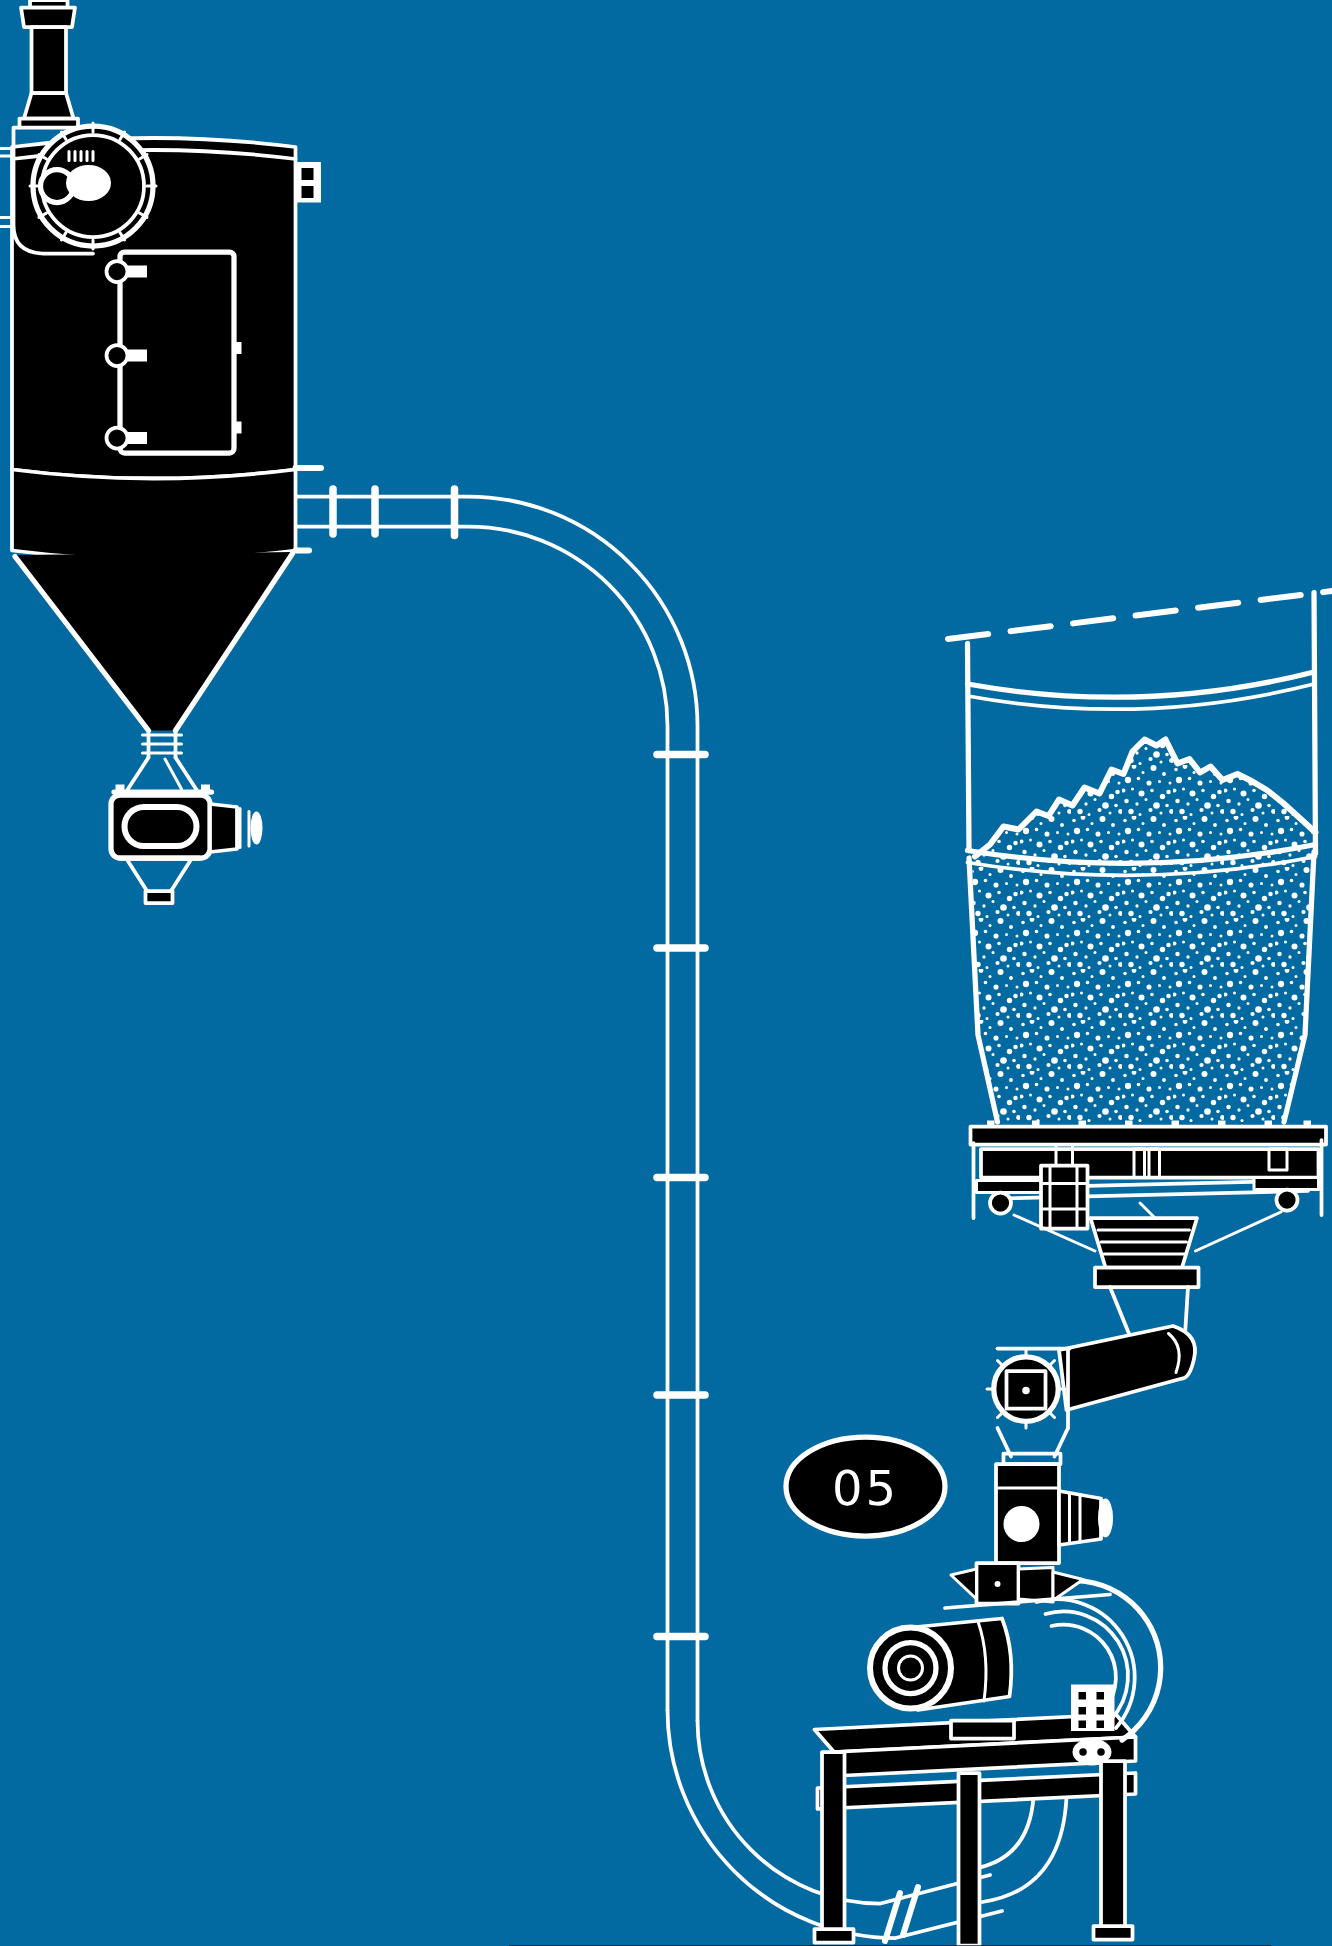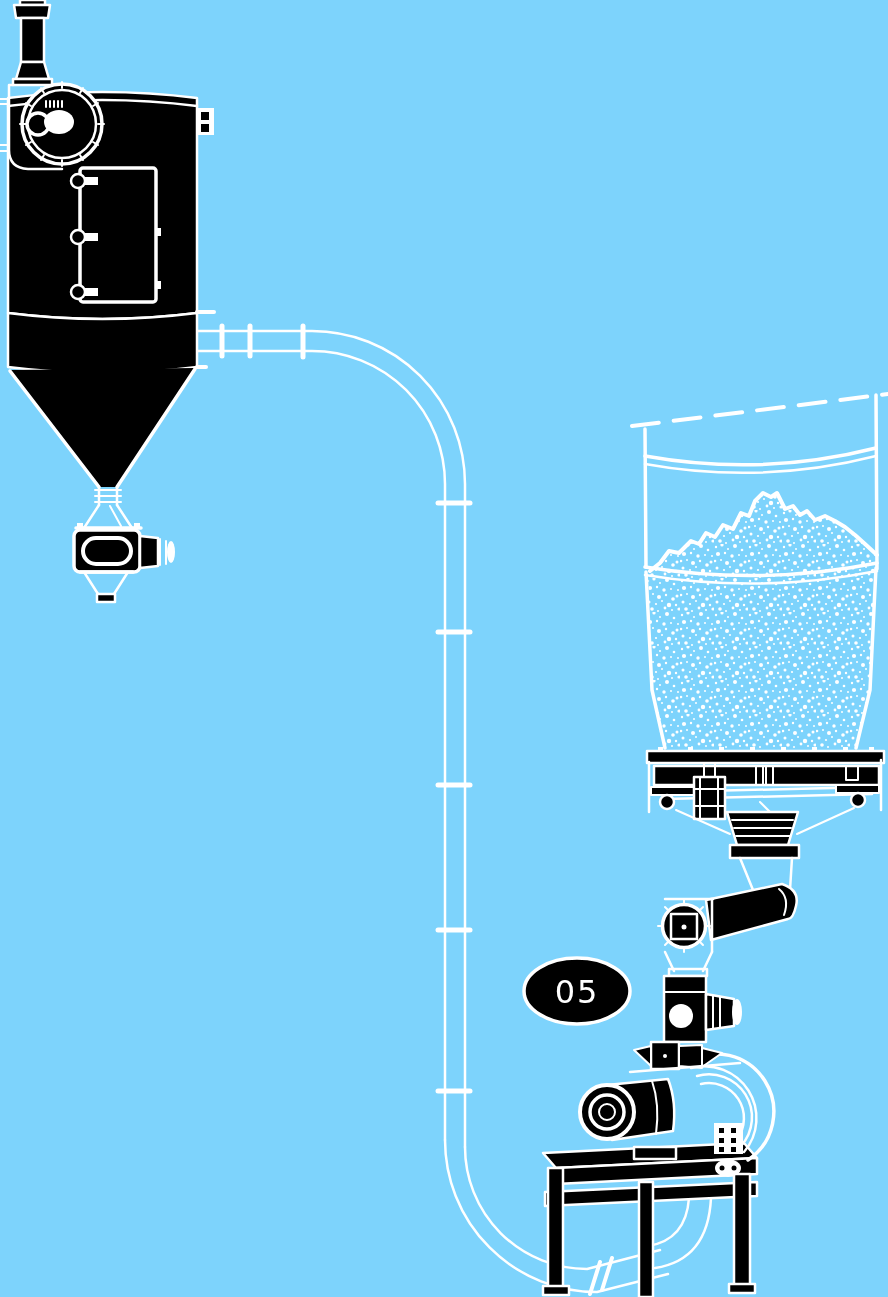--- a/index.html
+++ b/index.html
@@ -1,16 +1,16 @@
 <!DOCTYPE html>
 <html><head>
 <meta charset="utf-8">
 <style>
   html,body{margin:0;padding:0;background:#000;}
-  .stage{position:relative;width:888px;height:1297px;background:#7dd3fc;overflow:hidden;
+  .stage{position:relative;width:888px;height:1297px;background:#0369a1;overflow:hidden;
          font-family:"DejaVu Sans","Liberation Sans",sans-serif;}
   svg{position:absolute;left:0;top:0;}
   .s  {stroke:#fff;fill:none;stroke-width:2.5;stroke-linecap:round;stroke-linejoin:round;}
   .sb {stroke:#fff;fill:#000;stroke-width:2.5;stroke-linejoin:round;}
   .sw {fill:#fff;stroke:none;}
   .bw {fill:#000;stroke:none;}
   .t2 {stroke-width:2;}
   .t35{stroke-width:3.5;}
   .t4 {stroke-width:4;}
   .t5 {stroke-width:5;}

